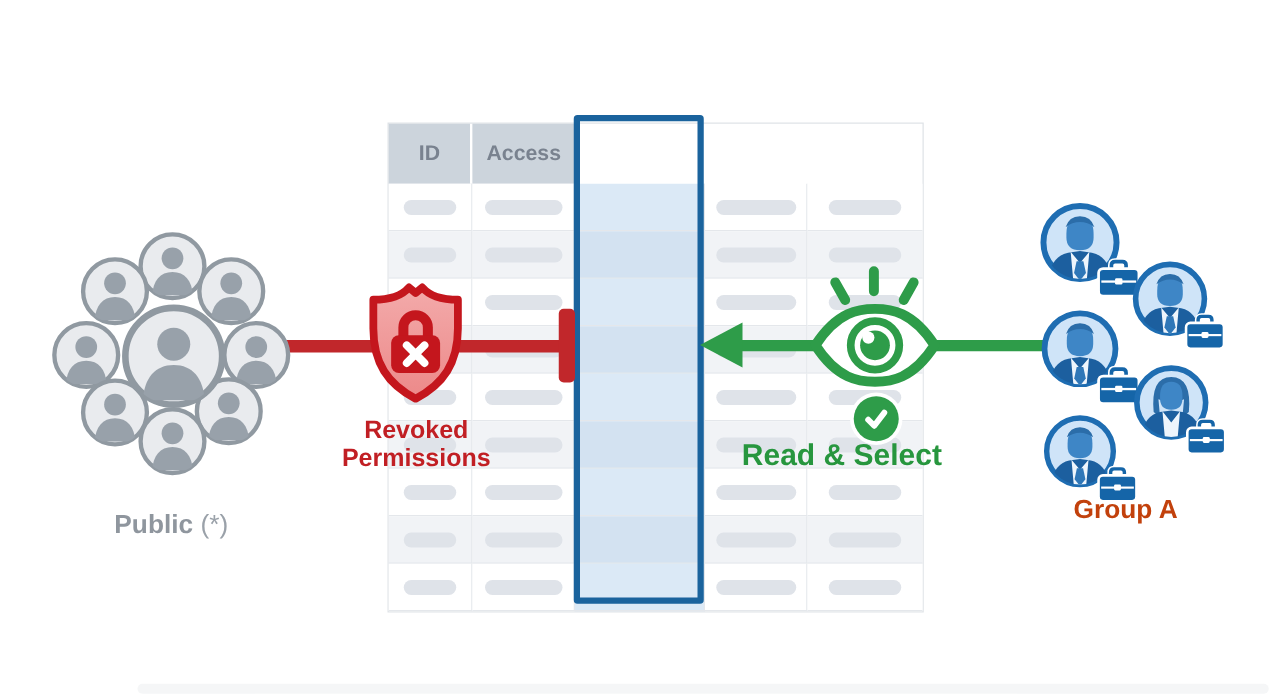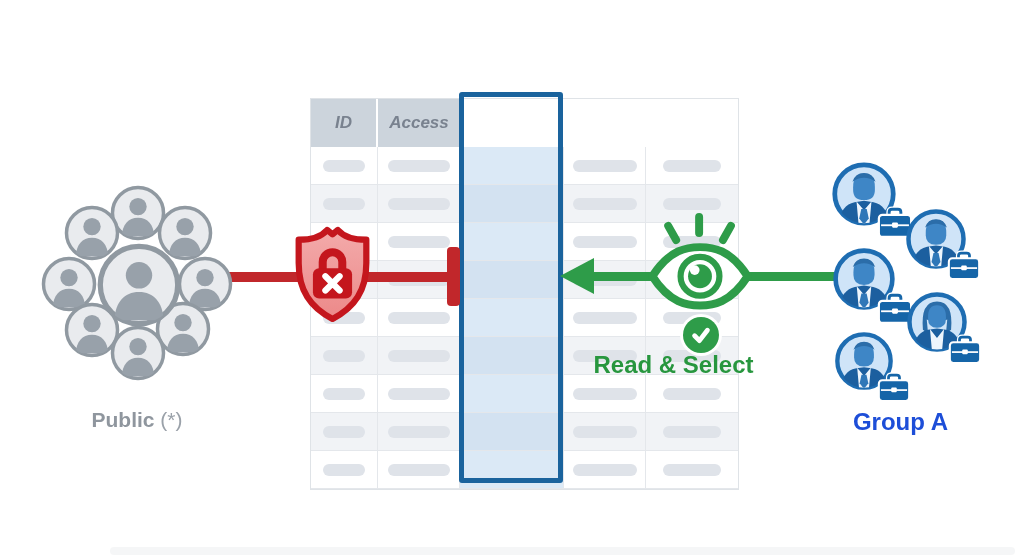--- a/index.html
+++ b/index.html
@@ -2,21 +2,21 @@
 <html><head>
 <meta charset="utf-8">
 <style>
   html,body{margin:0;padding:0;background:#fff;}
   body{font-family:"Liberation Sans", sans-serif; -webkit-font-smoothing:antialiased;}
   #stage{position:relative;width:1024px;height:559px;background:#ffffff;overflow:hidden;}
 
   
   .table{position:absolute;left:310px;top:98px;width:427px;border:1px solid #dfe3e7;background:#fff;box-sizing:content-box;}
   .t-head,.t-row{display:grid;grid-template-columns:67px 82px 104px 82px 92px;}
-  .t-head{height:48px;font-style:italic;}
+  .t-head{height:48px;}
   .t-hcell{background:#ccd4dc;color:#79828f;font-weight:bold;font-size:17px;display:flex;align-items:center;justify-content:center;border-right:2px solid #fff;}
   .t-hcell:last-child{border-right:none;}
   .t-hcell.hl{background:linear-gradient(#5a9ed4,#3b7db8);color:#ffffff;border-right:none;}
   .t-row{height:38px;}
   .t-cell{display:flex;align-items:center;justify-content:center;border-right:1px solid #e4e7eb;border-bottom:1px solid #e4e7eb;background:#fff;}
   .t-cell:last-child{border-right:none;}
   .t-row.stripe .t-cell{background:#f1f3f6;}
   .t-cell.cc{background:#dbe9f6;}
   .t-row.stripe .t-cell.cc{background:#d3e2f1;}
   .pill{height:12px;border-radius:6px;background:#dfe3e9;}
@@ -37,21 +37,21 @@
   .eye{position:absolute;left:647px;top:210px;width:106px;height:106px;}
   .check{position:absolute;left:683px;top:317px;width:36px;height:36px;border-radius:50%;background:#2e9c49;box-shadow:0 0 0 3px #ffffff;display:flex;align-items:center;justify-content:center;}
   .access-text{position:absolute;left:571px;top:353px;width:205px;text-align:center;color:#27963e;font-weight:bold;font-size:24px;line-height:24px;}
 
   
   .cluster{position:absolute;left:35px;top:180px;width:200px;height:205px;}
   .public-label{position:absolute;left:47px;top:408px;width:180px;text-align:center;color:#8f969e;font-size:21px;font-weight:bold;}
   .public-label .suffix{font-weight:normal;color:#9aa1a9;}
   .avatar{position:absolute;}
   .briefcase{position:absolute;}
-  .group-label{position:absolute;left:823px;top:408px;width:155px;text-align:center;color:#1d4ed8;font-size:24px;font-weight:bold;}
+  .group-label{position:absolute;left:823px;top:396px;width:155px;text-align:center;color:#c2410c;font-size:21px;font-weight:bold;}
 
   .bottom-smudge{position:absolute;left:110px;top:547px;width:905px;height:8px;background:#eef0f2;border-radius:4px;opacity:.6;}
 </style>
 </head>
 <body>
 
 <div id="stage">
 
   <svg width="0" height="0" style="position:absolute" aria-hidden="true">
     <defs>
@@ -253,20 +253,24 @@
       <linearGradient id="shieldGrad" x1="0" y1="0" x2="0" y2="1">
         <stop offset="0" stop-color="#f3aaaa"></stop>
           <stop offset="1" stop-color="#ec8989"></stop>
       </linearGradient>
     </defs>
     <path d="M12,19 C26,19 38,15 44,8 L50,13 L56,8 C62,15 74,19 88,19 L88,45 C88,76 75,95 50,108 C25,95 12,76 12,45 Z" fill="url(#shieldGrad)" stroke="#c4161d" stroke-width="7" stroke-linejoin="round"></path>
     <path d="M39,52 v-8 a11,11 0 0 1 22,0 v8" fill="none" stroke="#c4161d" stroke-width="9"></path>
     <rect x="28" y="51" width="44" height="34" rx="7" fill="#c4161d"></rect>
     <path d="M42,60 L58,76 M58,60 L42,76" stroke="#ffffff" stroke-width="7" stroke-linecap="round"></path>
   </svg>
+  <div class="revoked-text">
+    <div>Revoked</div>
+    <div>Permissions</div>
+  </div>
 
   <div class="green-line"></div>
   <div class="green-arrow"></div>
   <svg class="eye" viewBox="0 0 120 120">
     <path d="M59,8 L59,26 M24,18 L33,34 M95,18 L86,34" stroke="#2e9c49" stroke-width="9" stroke-linecap="round"></path>
     <path d="M6,75 C26,44 46,42 60,42 C74,42 94,44 114,75 C94,106 74,108 60,108 C46,108 26,106 6,75 Z" fill="#ffffff" stroke="#2e9c49" stroke-width="9" stroke-linejoin="round"></path>
     <circle cx="60" cy="75" r="22" fill="#ffffff" stroke="#2e9c49" stroke-width="7"></circle>
     <circle cx="60" cy="75" r="13.5" fill="#2e9c49"></circle>
     <circle cx="54" cy="68" r="5.5" fill="#ffffff"></circle>
   </svg>

